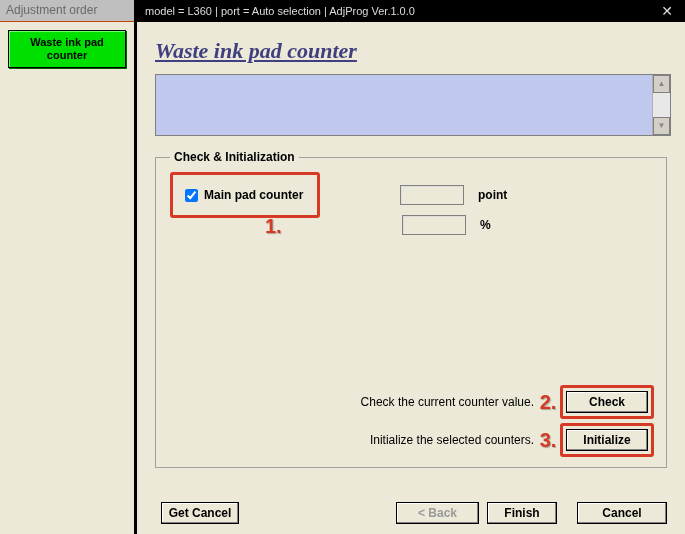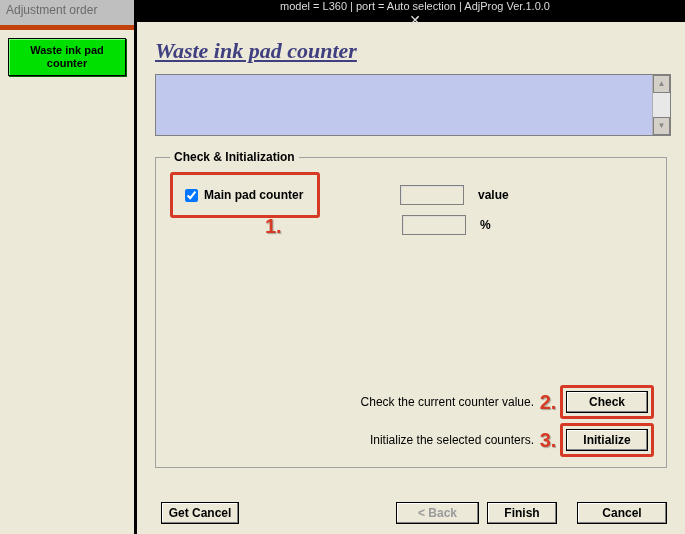--- a/index.html
+++ b/index.html
@@ -14,25 +14,25 @@
   }
   .root { display: flex; width: 100%; height: 100%; }
   .left-panel {
     width: 137px;
     background: #ece9d8;
     border-right: 3px solid #000;
     display: flex;
     flex-direction: column;
   }
   .left-header {
-    height: 30px;
+    height: 22px;
     background: #bfbfbf;
     color: #6a6a6a;
     padding: 3px 6px;
-    border-bottom: 5px solid #c2410c;
+    border-bottom: 1px solid #c2410c;
     font-size: 12px;
   }
   .sidebar-content { padding: 8px; }
   .sidebar-btn {
     width: 100%;
     height: 38px;
     background: #00e000;
     border: 1px solid #000;
     box-shadow: inset 1px 1px 0 #70ff70, 1px 1px 0 #006000;
     font-family: inherit;
@@ -49,21 +49,20 @@
     background: #ece9d8;
   }
   .titlebar {
     height: 22px;
     background: #000;
     color: #dcdcdc;
     display: flex;
     align-items: center;
     padding: 0 0 0 8px;
     font-size: 11px;
-    flex-direction: column;
   }
   .titlebar-text { flex: 1; }
   .close-btn {
     width: 36px;
     height: 22px;
     background: transparent;
     border: none;
     color: #dcdcdc;
     font-size: 14px;
     cursor: pointer;
@@ -264,21 +263,21 @@
 
       <fieldset class="check-init">
         <legend>Check &amp; Initialization</legend>
 
         <div class="row1">
           <span class="chk-wrap">
             <input type="checkbox" checked="" id="mpc" style="">
             <label for="mpc">Main pad counter</label>
           </span>
           <input class="val-input" value="" style="">
-          <span class="unit">value</span>
+          <span class="unit">point</span>
         </div>
         <div class="row2">
           <input class="val-input" style="margin-left: 0px;" value="">
           <span class="unit">%</span>
         </div>
 
         <div class="instruction-block">
           <div class="instr-row">
             <span class="instr-text">Check the current counter value.</span>
             <span class="anno">2.</span>

